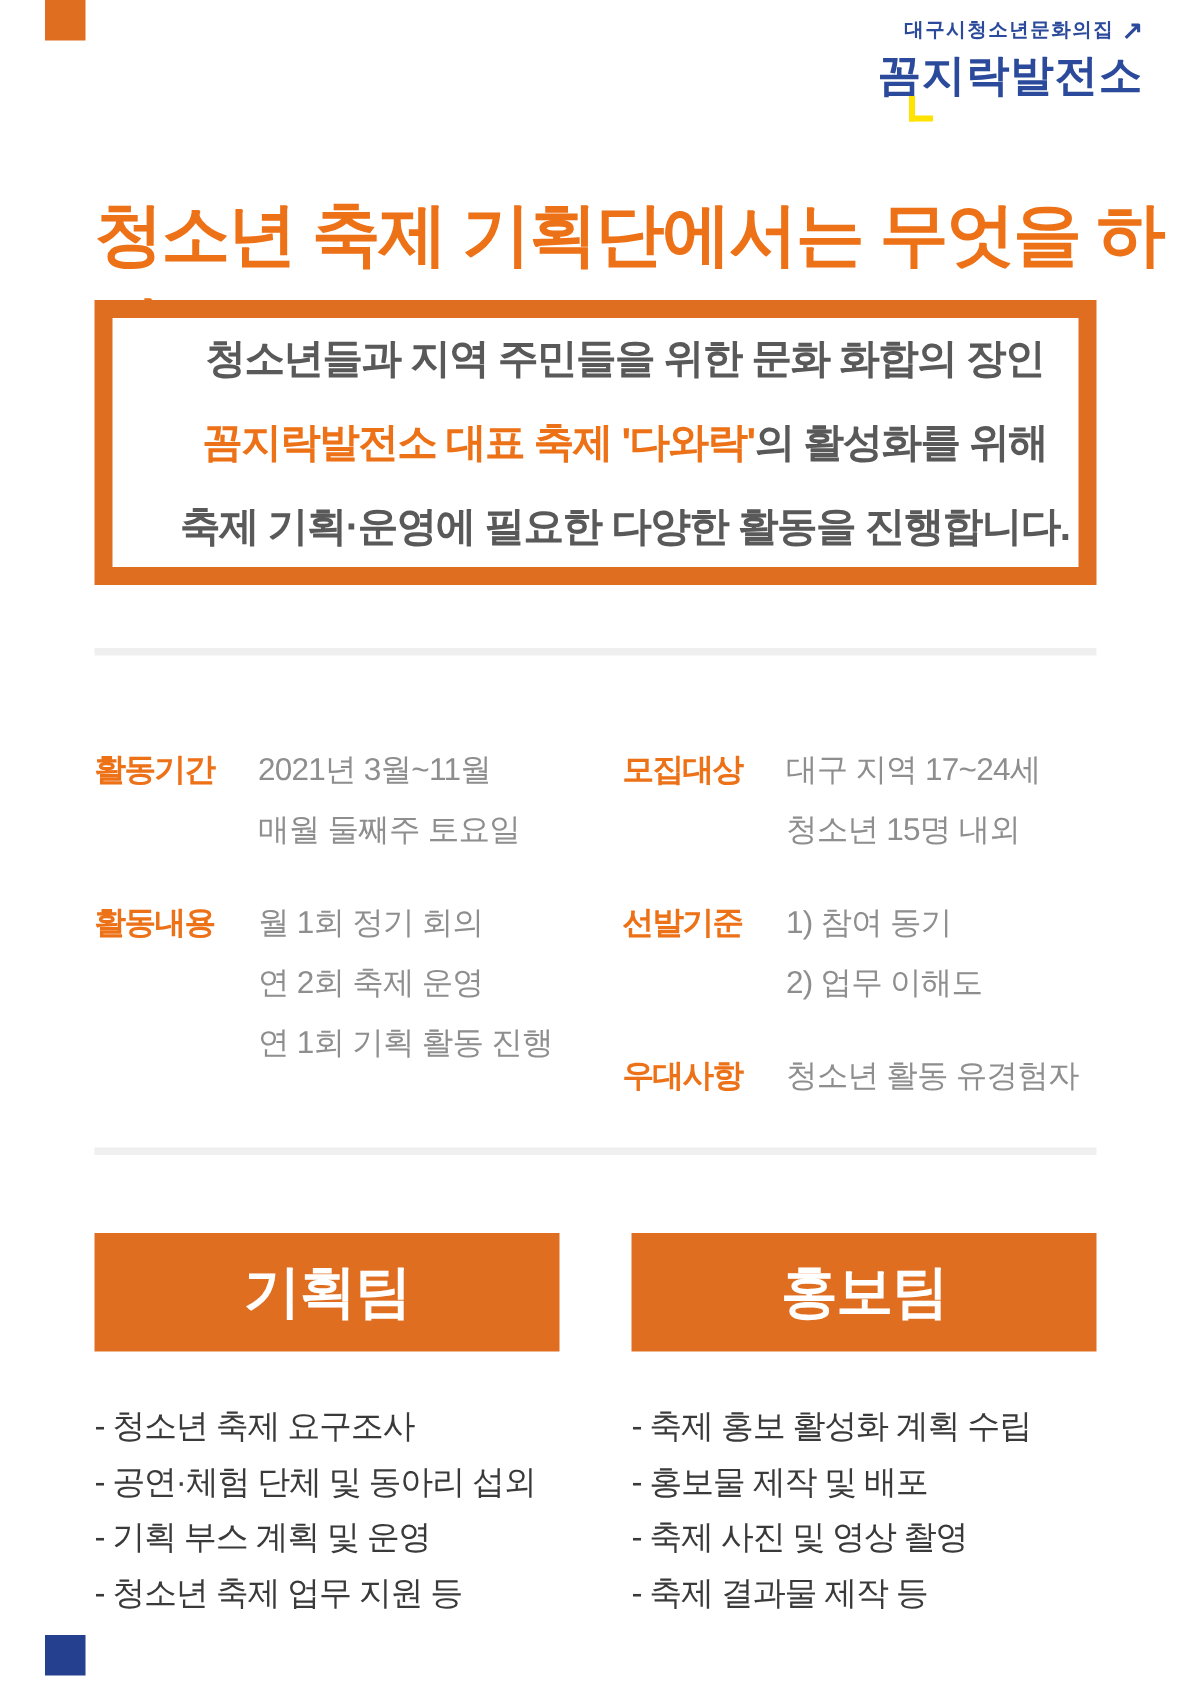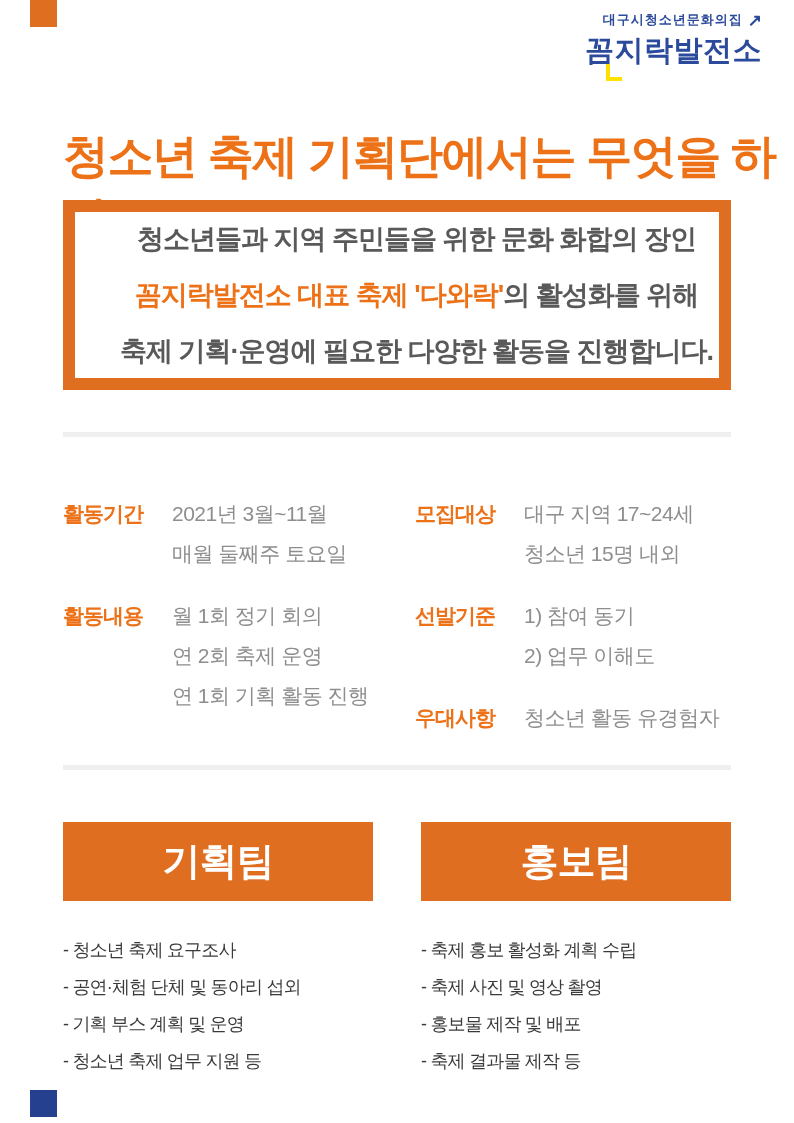--- a/index.html
+++ b/index.html
@@ -59,21 +59,21 @@
   .info-value{font-size:21px;color:var(--value-gray);letter-spacing:-0.5px;
     line-height:40px;white-space:nowrap;}
 
   
   .teams{position:absolute;left:63px;top:822px;width:668px;display:flex;justify-content:space-between;}
   .team{width:310px;}
   .team-header{height:79px;background:var(--orange);color:#fff;
     display:flex;align-items:center;justify-content:center;
     font-size:38px;font-weight:bold;letter-spacing:-1px;}
   .team-list{margin-top:31px;}
-  .team-item{font-size:18px;color:var(--list-text);letter-spacing:-0.8px;
+  .team-item{font-size:22px;color:var(--list-text);letter-spacing:-0.8px;
     line-height:37px;white-space:nowrap;}
 </style>
 </head>
 <body>
 
 <div class="page">
 
   <div class="corner-top"></div>
 
   <div class="logo">
@@ -146,22 +146,22 @@
         <div class="team-item">- 청소년 축제 요구조사</div>
         <div class="team-item">- 공연·체험 단체 및 동아리 섭외</div>
         <div class="team-item">- 기획 부스 계획 및 운영</div>
         <div class="team-item">- 청소년 축제 업무 지원 등</div>
       </div>
     </div>
     <div class="team">
       <div class="team-header">홍보팀</div>
       <div class="team-list">
         <div class="team-item">- 축제 홍보 활성화 계획 수립</div>
+        <div class="team-item">- 홍보물 제작 및 배포</div>
         <div class="team-item">- 축제 사진 및 영상 촬영</div>
-        <div class="team-item">- 홍보물 제작 및 배포</div>
         <div class="team-item">- 축제 결과물 제작 등</div>
       </div>
     </div>
   </div>
 
   <div class="corner-bottom"></div>
 
 </div>
 
 </body></html>

